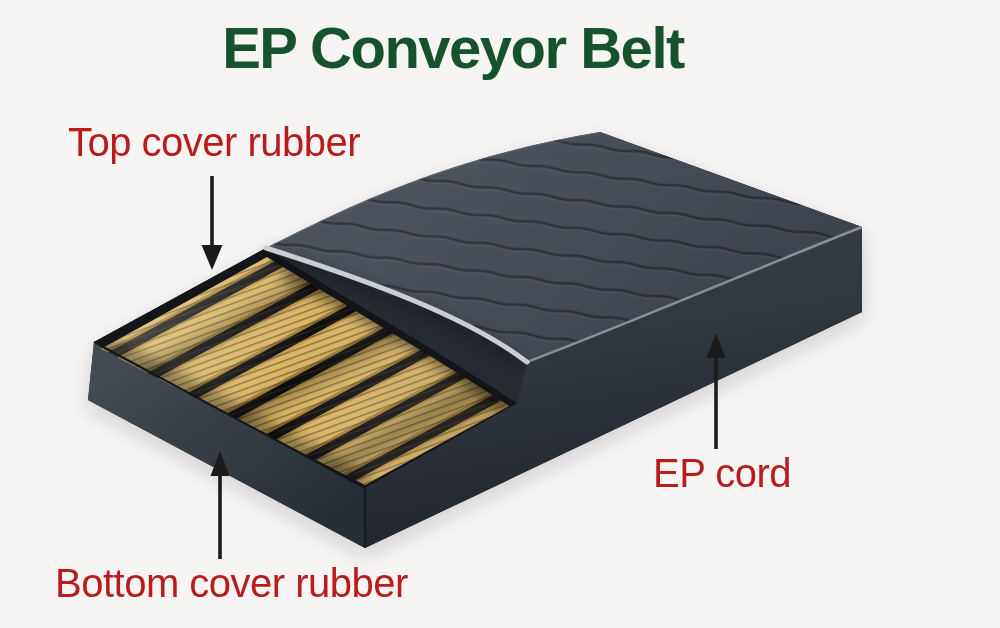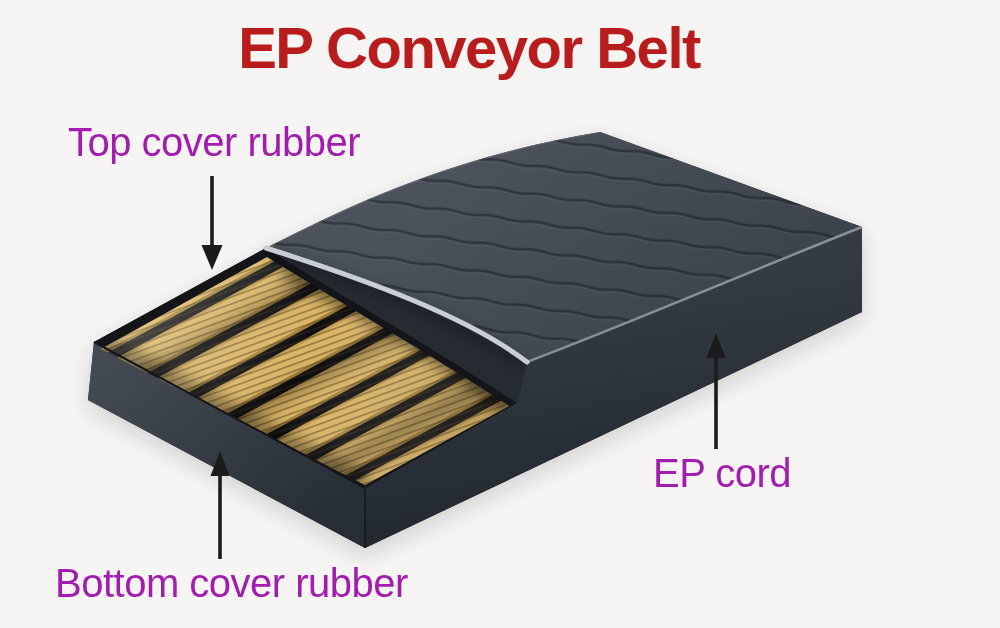--- a/index.html
+++ b/index.html
@@ -4,25 +4,25 @@
 <style>
   html,body{margin:0;padding:0;}
   body{font-family:"Liberation Sans","DejaVu Sans",sans-serif;}
   .stage{
     position:relative;width:1000px;height:628px;overflow:hidden;
     background:#f7f5f3;
   }
   .stage svg{position:absolute;left:0;top:0;}
   .title{
     position:absolute;left:0;top:16px;width:906px;text-align:center;
-    font-size:58px;font-weight:700;letter-spacing:-1.5px;color:#b91c1c;line-height:1.1;padding-left:16px;
+    font-size:58px;font-weight:700;letter-spacing:-1.5px;color:#14532d;line-height:1.1;
   }
   .lbl{
     position:absolute;font-size:40px;font-weight:400;letter-spacing:-0.5px;
-    color:#a21caf;line-height:1.05;white-space:nowrap;
+    color:#b91c1c;line-height:1.05;white-space:nowrap;
   }
   .lbl-top{left:68px;top:121px;}
   .lbl-cord{left:653px;top:452px;}
   .lbl-bottom{left:55px;top:562px;}
 </style>
 </head>
 <body>
 
 <div class="stage">
 

